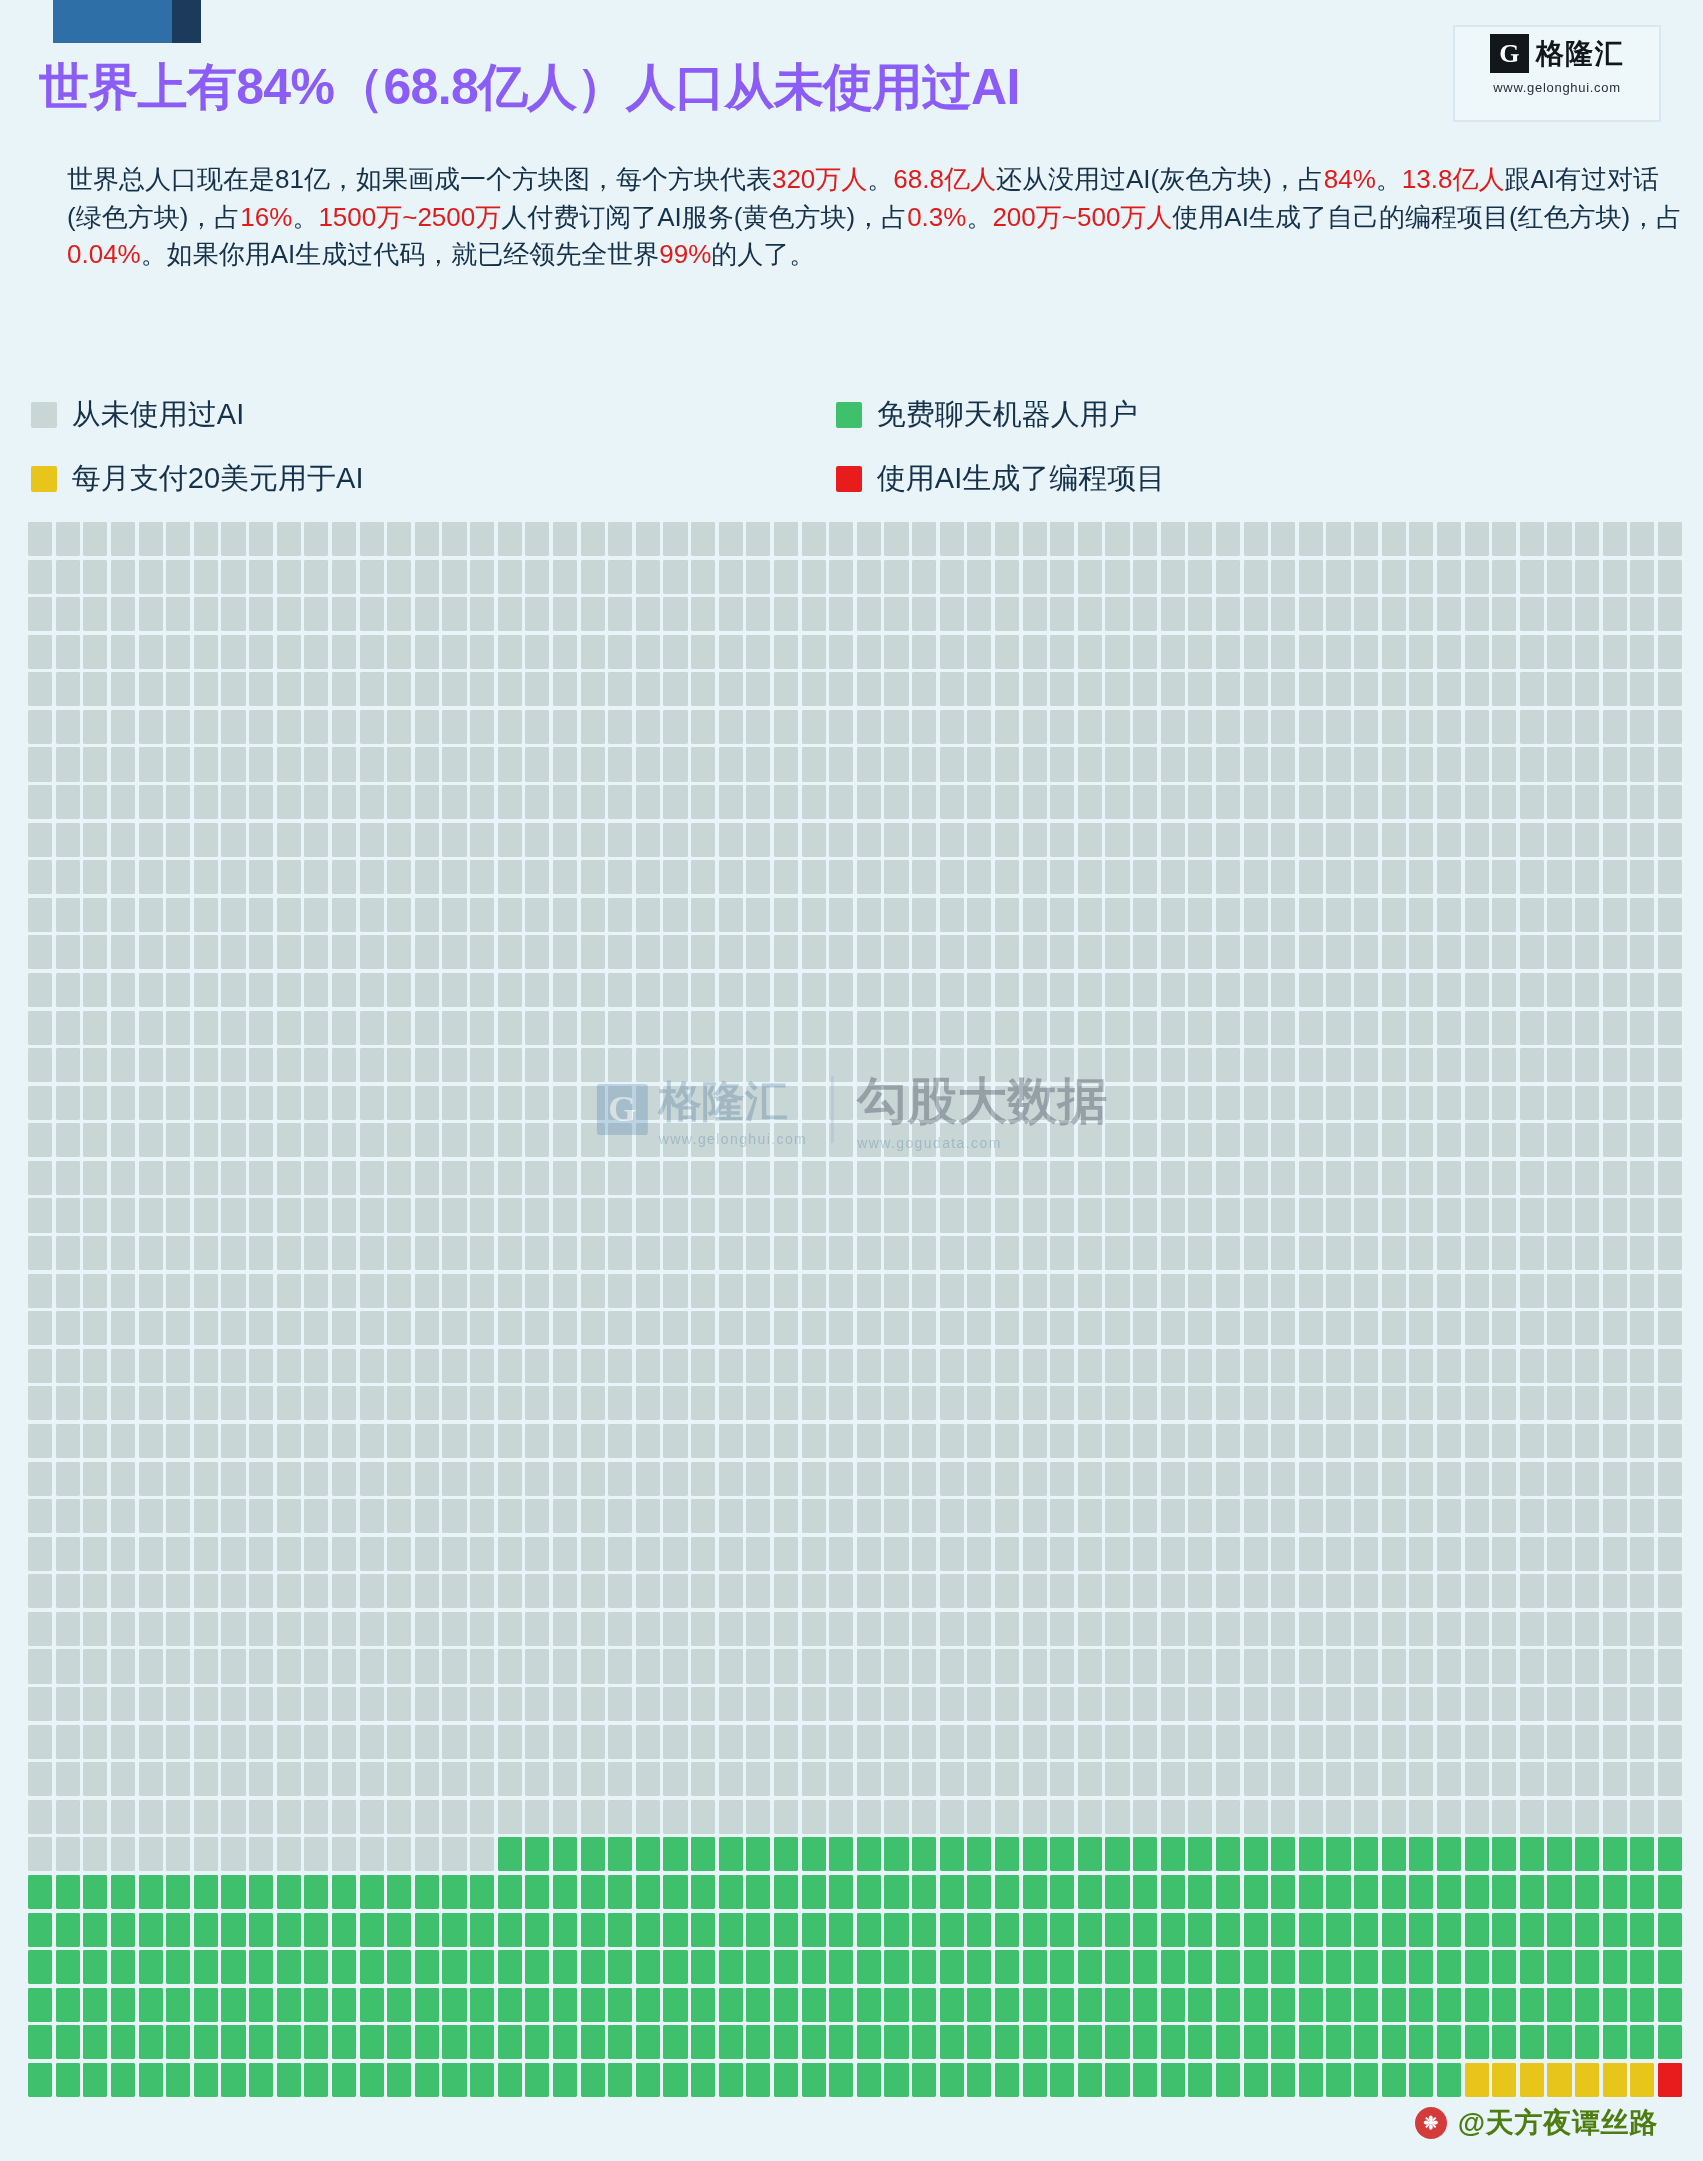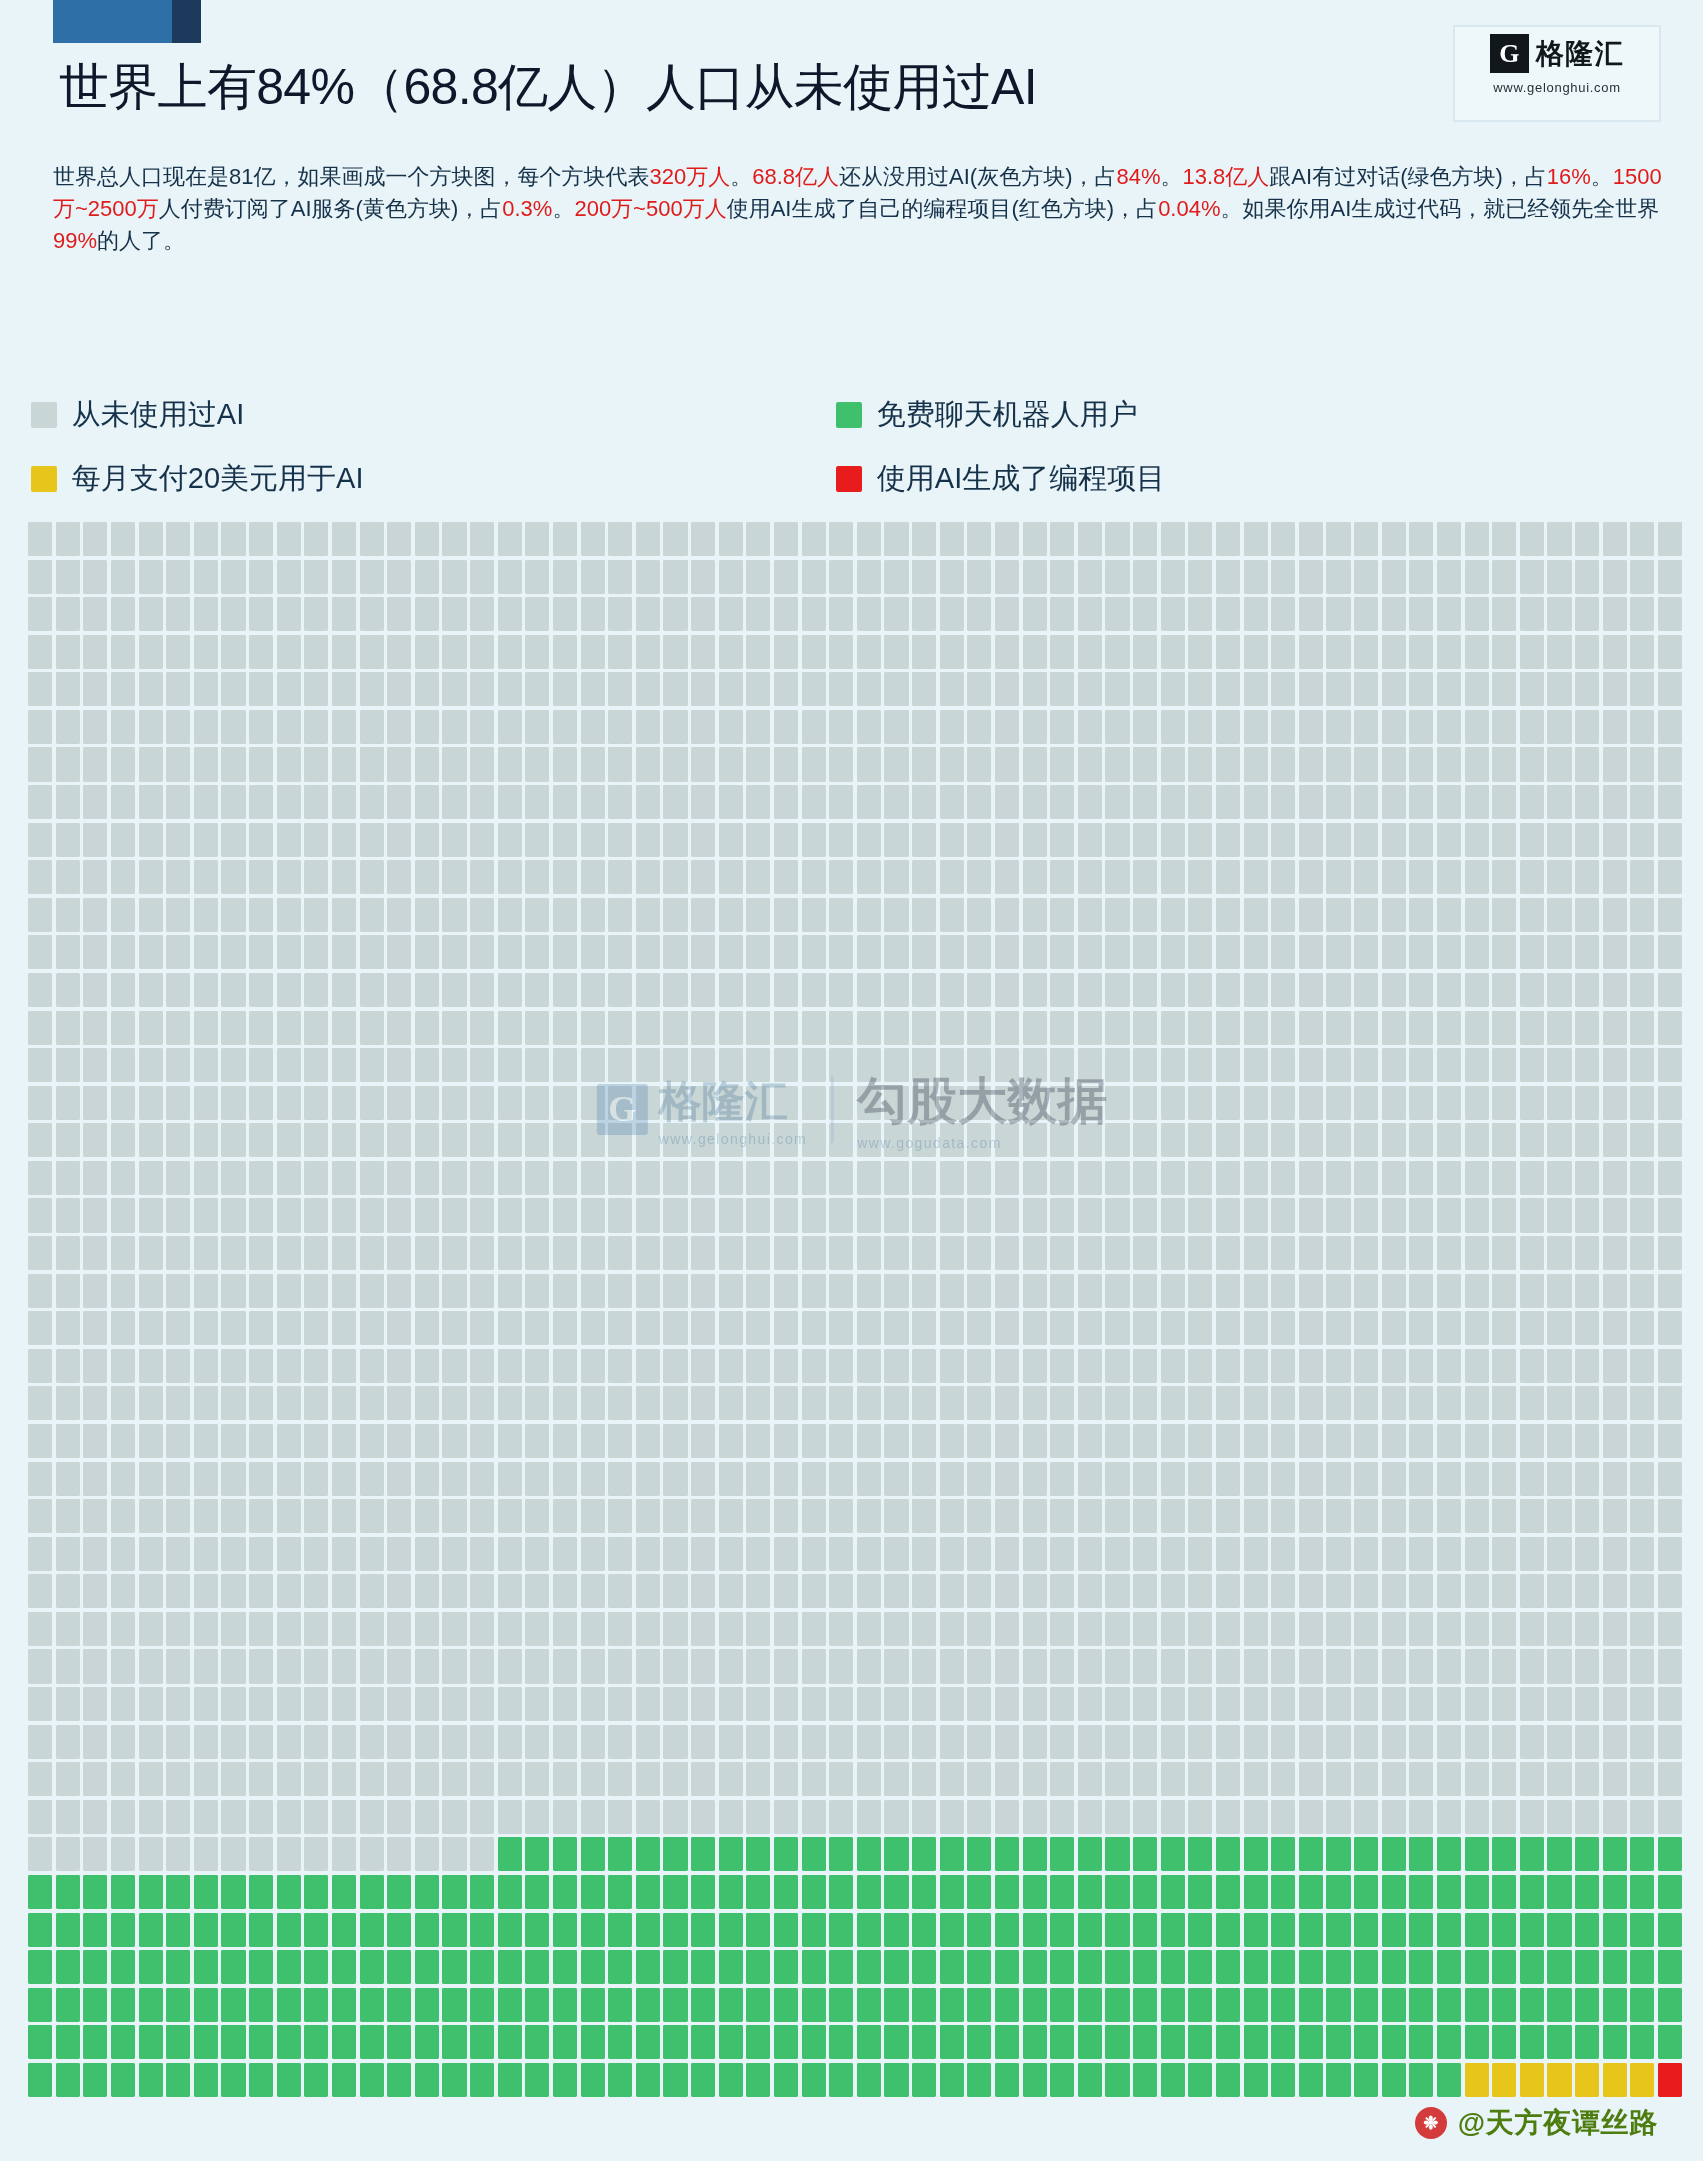--- a/index.html
+++ b/index.html
@@ -77,34 +77,33 @@
     letter-spacing: 0.7px;
   }
 
   
   .headline {
     position: absolute;
     top: 54px;
     left: 39px;
     width: 1408px;
     font-size: 50px;
-    font-weight: normal;
-    color: #0f172a;
+    font-weight: bold;
+    color: #8b5cf6;
     letter-spacing: -0.7px;
     white-space: nowrap;
-    margin-left: 20px;
   }
 
   
   .desc {
     position: absolute;
     top: 161px;
-    left: 53px;
+    left: 67px;
     width: 1623px;
-    font-size: 22px;
+    font-size: 26px;
     line-height: 1.45;
     color: #16324a;
     letter-spacing: 0px;
   }
   .desc .hl { color: #e01b1b; }
 
   
   .legend {
     position: absolute;
     top: 395px;

